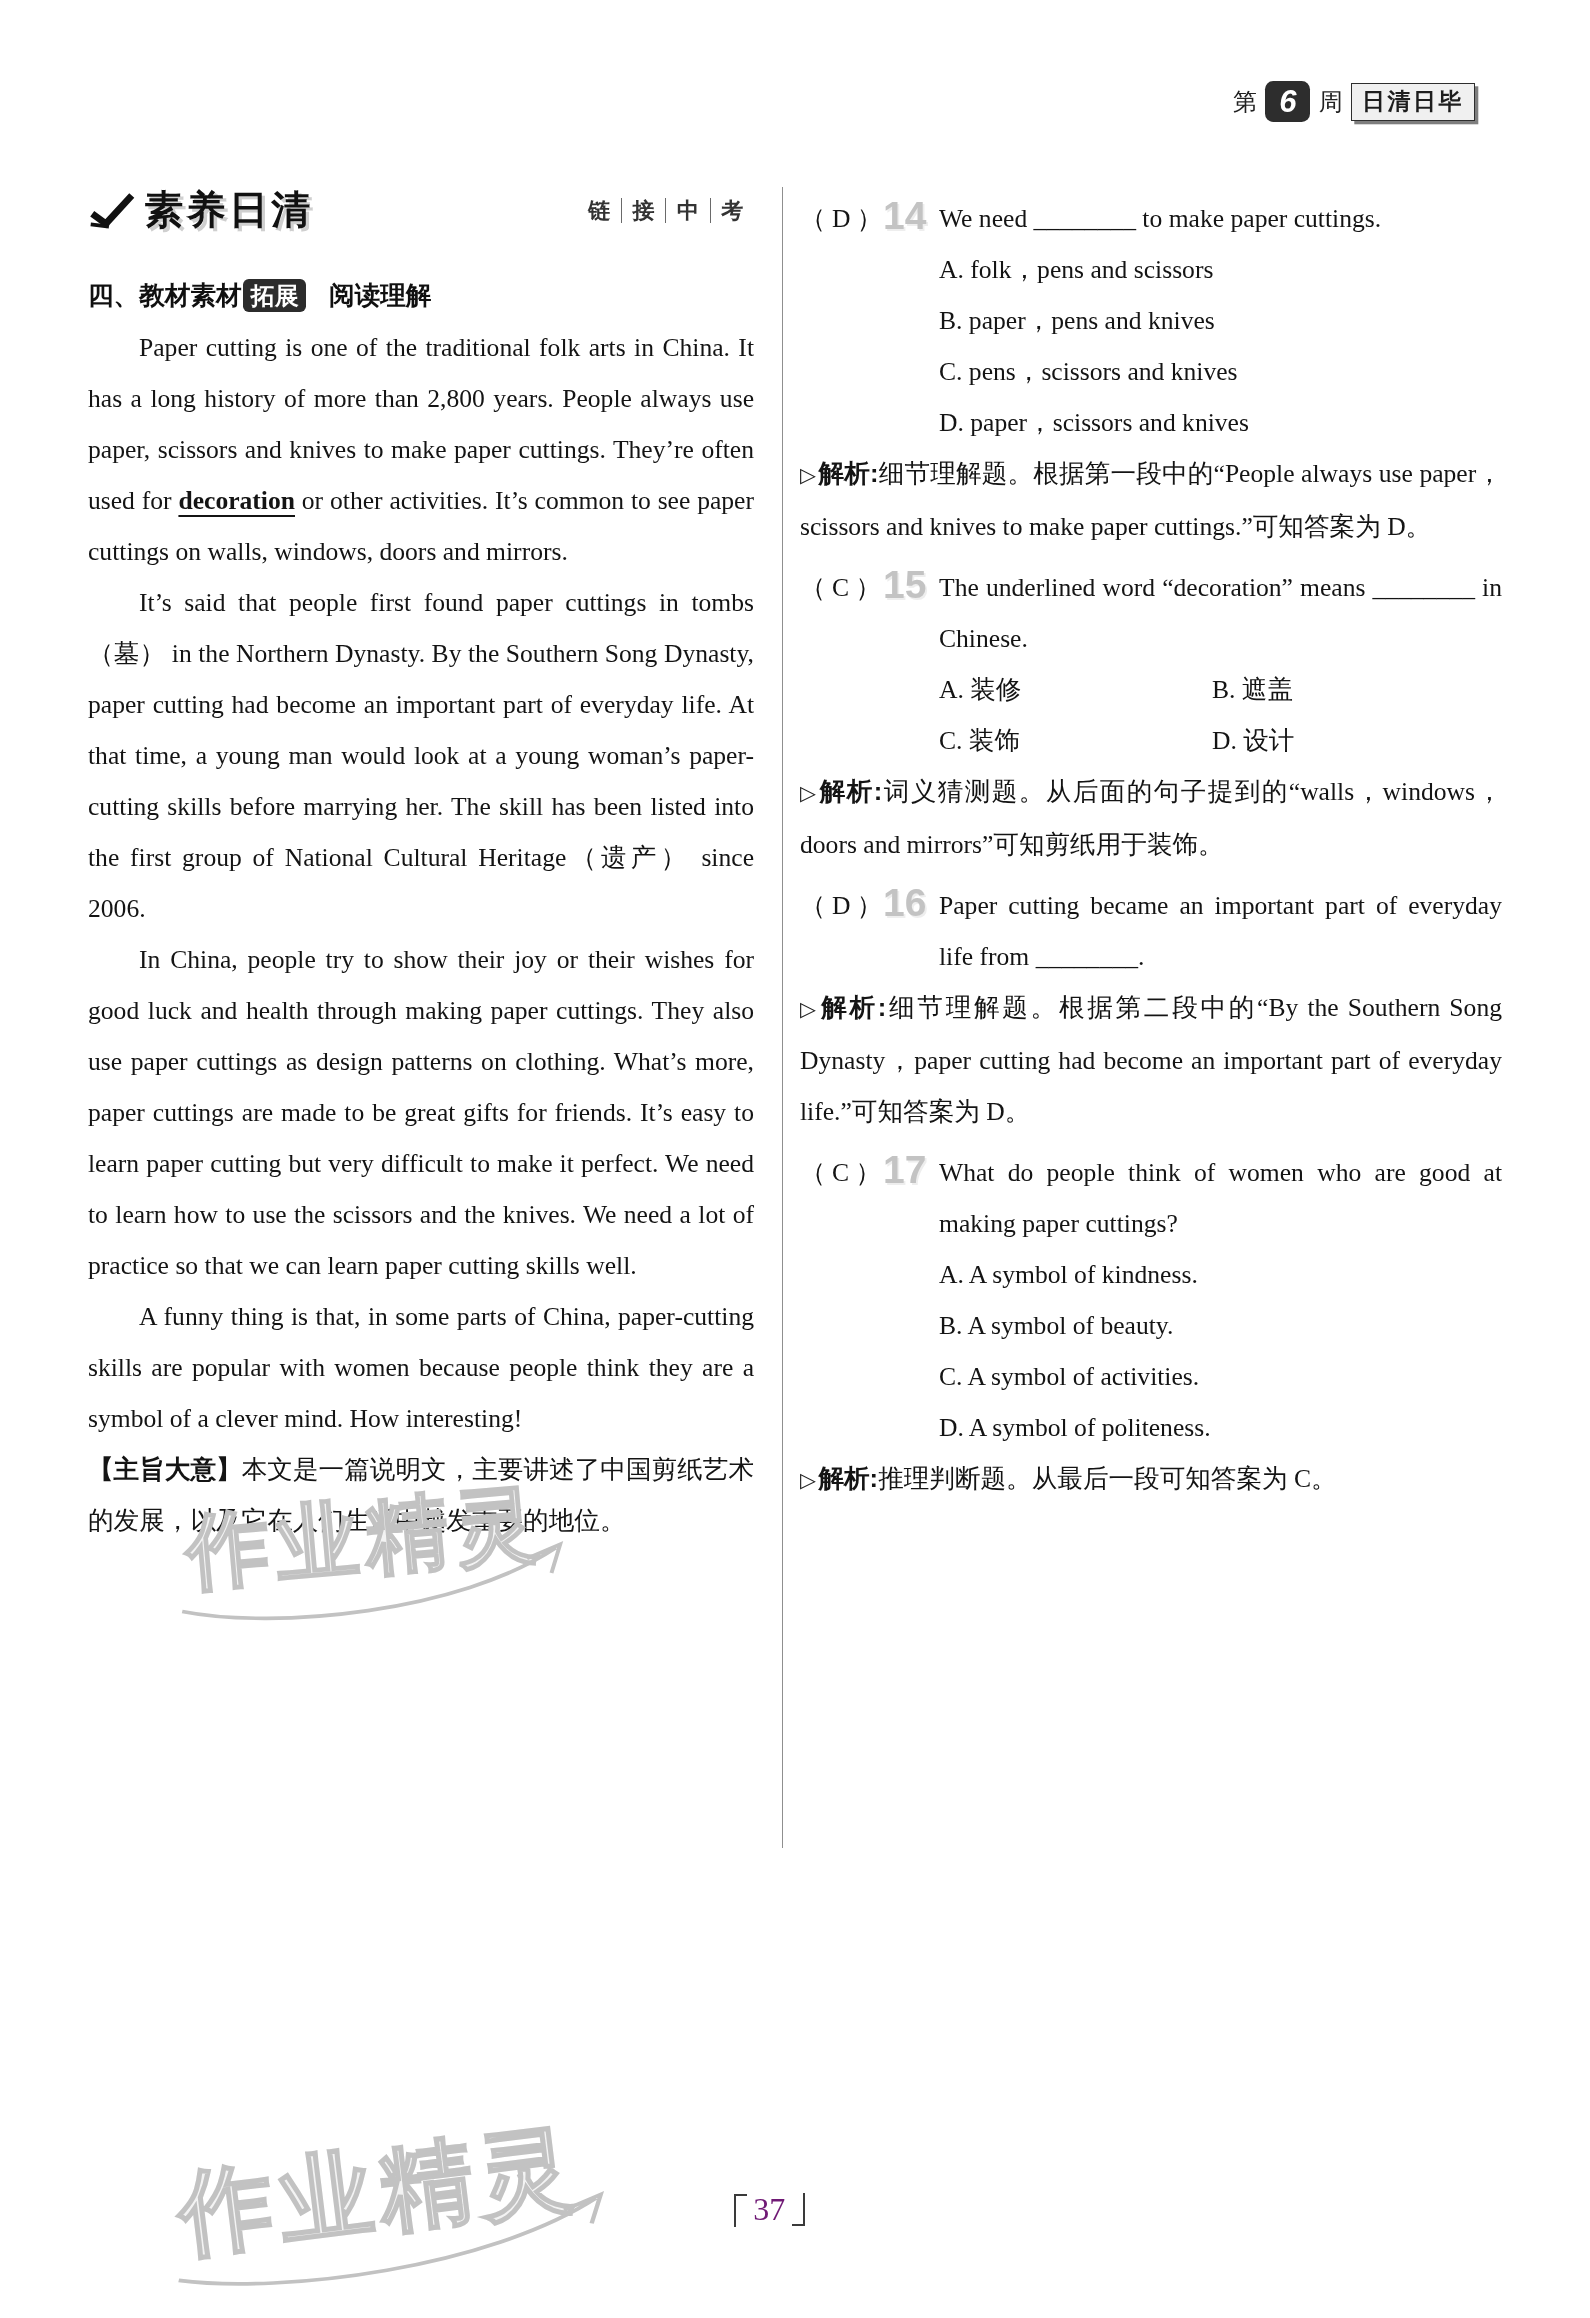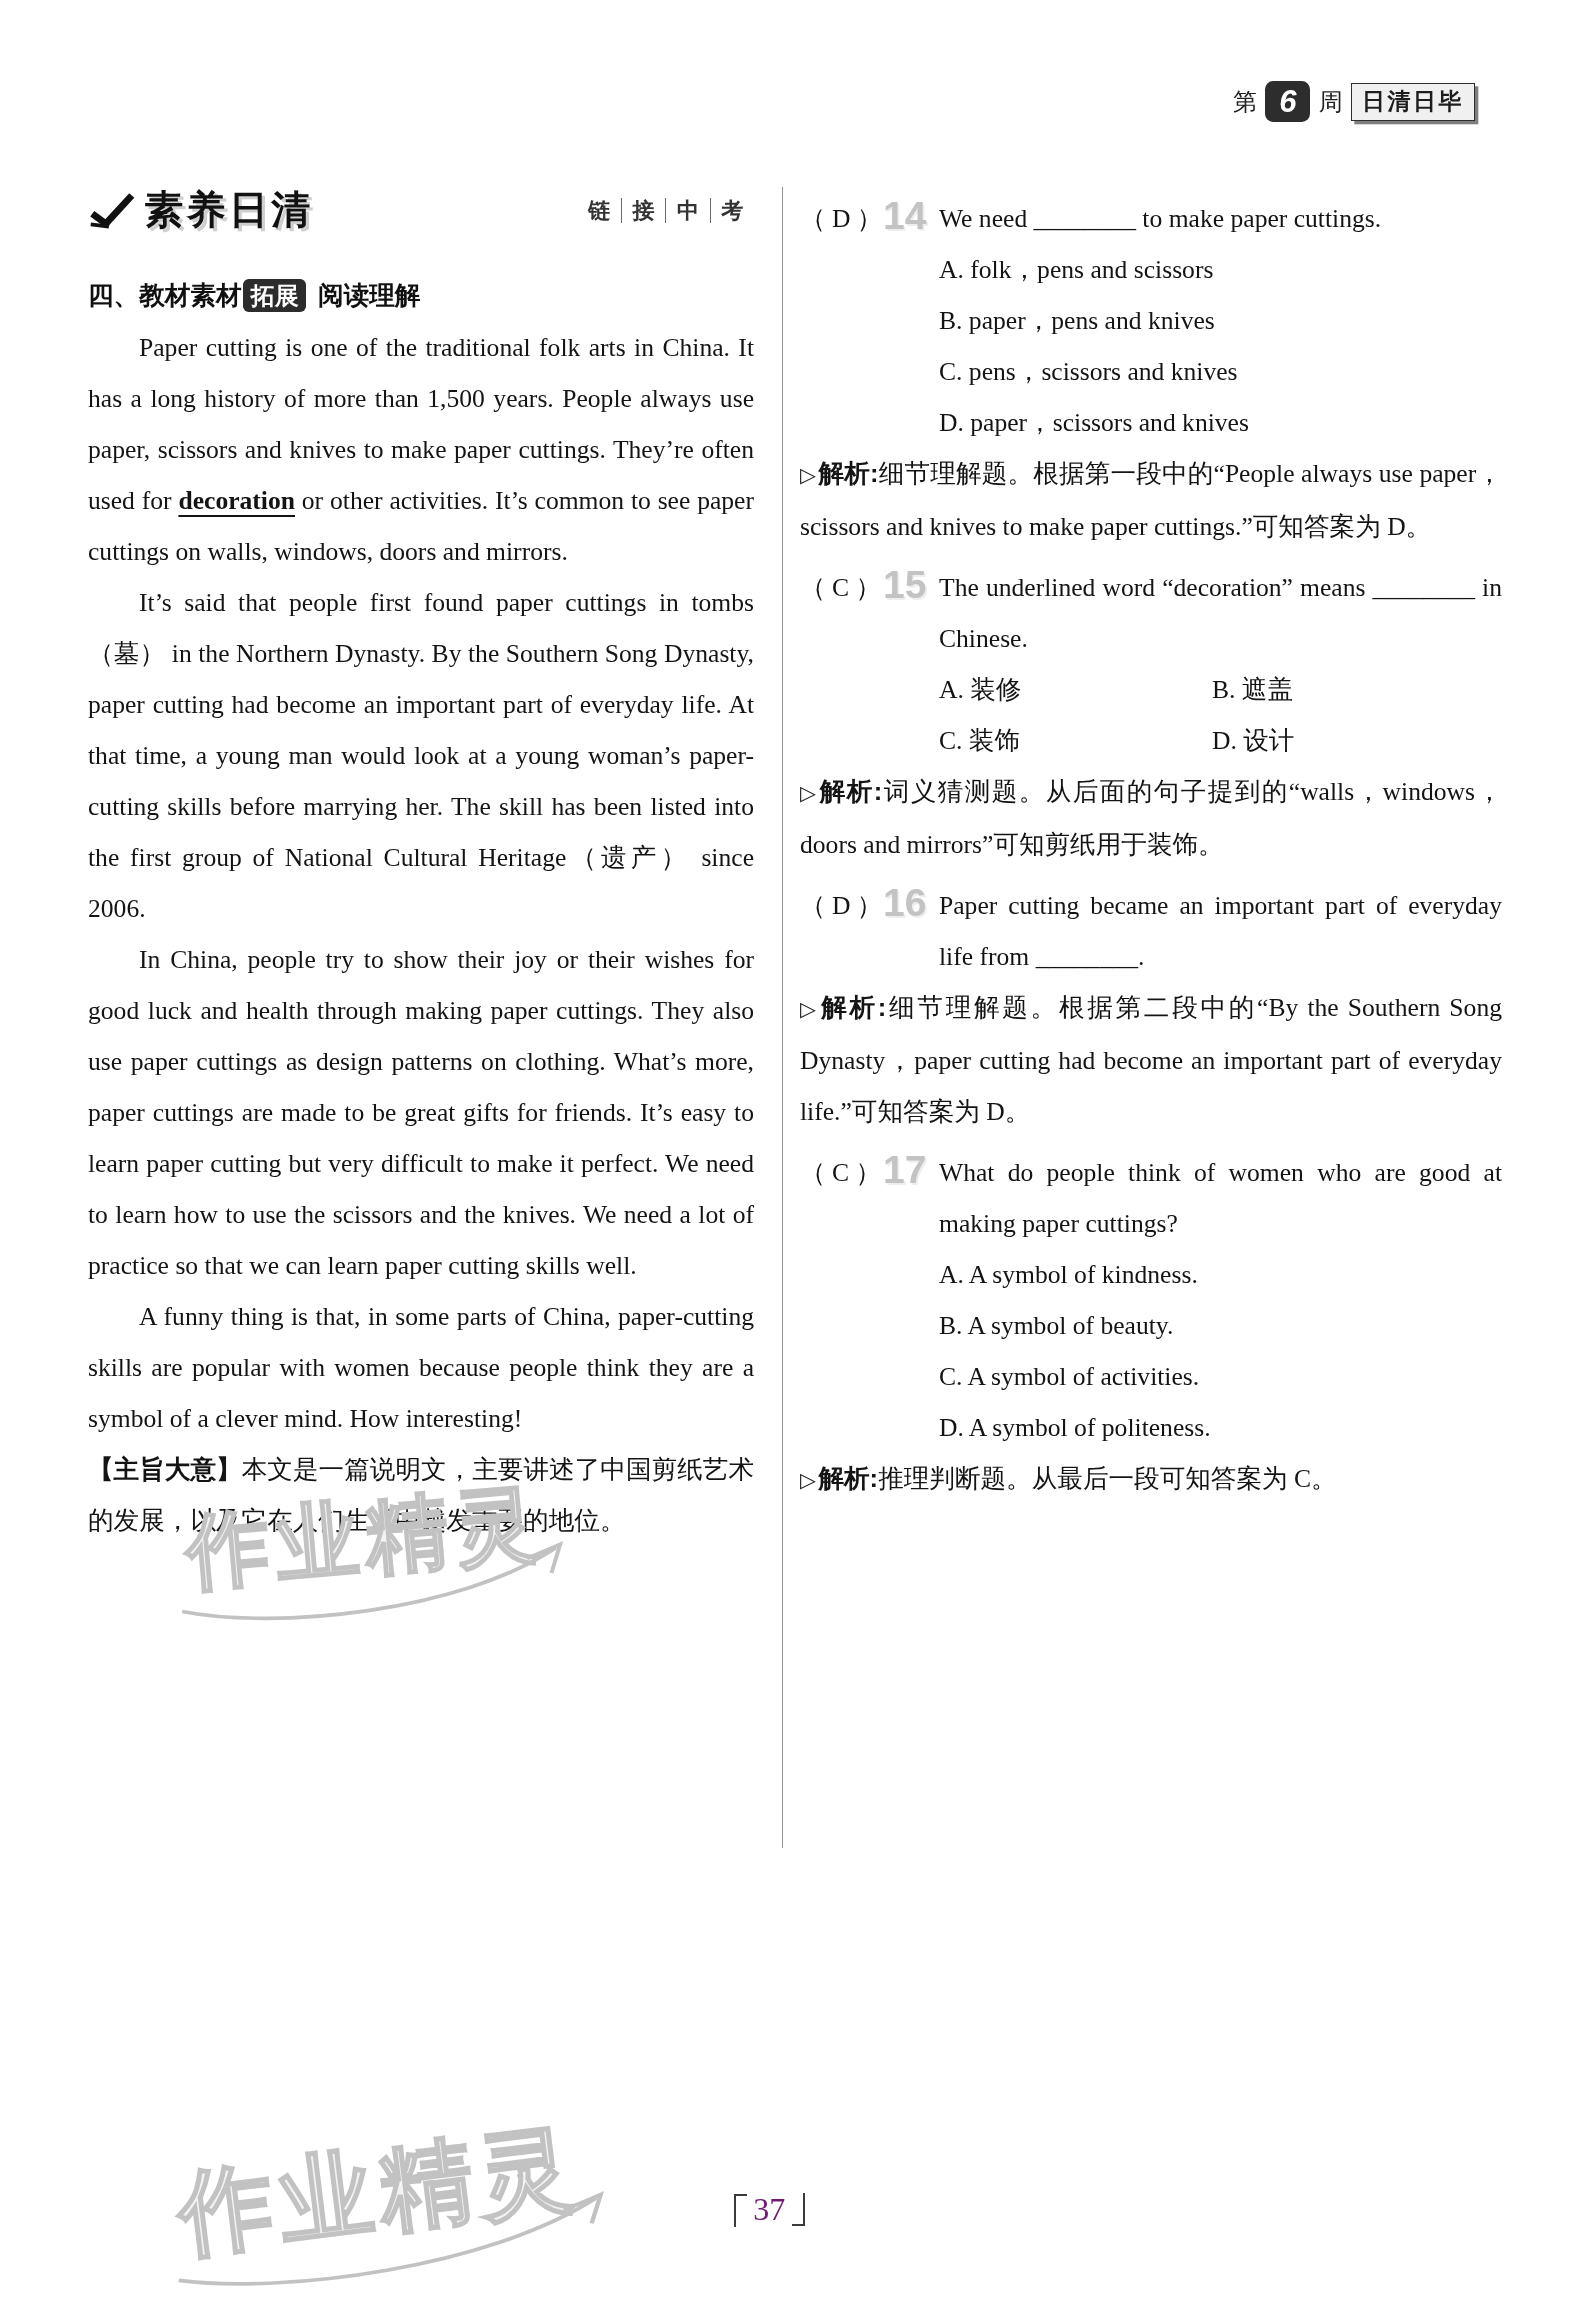--- a/index.html
+++ b/index.html
@@ -51,21 +51,21 @@
   .section-heading {
     position:absolute; left:88px; top:278px;
     display:flex; align-items:center;
     font-family:"Liberation Sans","DejaVu Sans",sans-serif;
     font-weight:700; font-size:25.6px; color:#101010;
   }
   .section-badge {
     margin-left:1.7px; background:#2c2c2c; color:#fff;
     border-radius:5.8px; padding:0.8px 7.4px; font-size:24px; font-weight:700;
   }
-  .section-sub { margin-left:12px; }
+  .section-sub { margin-left:23px; }
 
   
   .passage {
     position:absolute; left:88px; top:322px; width:666px;
     font-size:25.6px; line-height:51px; text-align:justify;
   }
   .passage p { margin:0; text-indent:51px; }
   .decoration { font-weight:700; text-decoration:underline; text-underline-offset:5.8px; }
   .summary { text-indent:0 !important; }
   .summary-label {
@@ -160,21 +160,21 @@
     </div>
   </div>
 
   <div class="section-heading">
     <span>四、教材素材</span>
     <span class="section-badge">拓展</span>
     <span class="section-sub">阅读理解</span>
   </div>
 
   <div class="passage">
-    <p><span>Paper cutting is one of the traditional folk arts in China. It has a long history of more than 1,500 years. People always use paper, scissors and knives to make paper cuttings. They’re often used for </span><span class="decoration">decoration</span><span> or other activities. It’s common to see paper cuttings on walls, windows, doors and mirrors.</span></p>
+    <p><span>Paper cutting is one of the traditional folk arts in China. It has a long history of more than 2,800 years. People always use paper, scissors and knives to make paper cuttings. They’re often used for </span><span class="decoration">decoration</span><span> or other activities. It’s common to see paper cuttings on walls, windows, doors and mirrors.</span></p>
     <p>It’s said that people first found paper cuttings in tombs（墓） in the Northern Dynasty. By the Southern Song Dynasty, paper cutting had become an important part of everyday life. At that time, a young man would look at a young woman’s paper-cutting skills before marrying her. The skill has been listed into the first group of National Cultural Heritage（遗产） since 2006.</p>
     <p>In China, people try to show their joy or their wishes for good luck and health through making paper cuttings. They also use paper cuttings as design patterns on clothing. What’s more, paper cuttings are made to be great gifts for friends. It’s easy to learn paper cutting but very difficult to make it perfect. We need to learn how to use the scissors and the knives. We need a lot of practice so that we can learn paper cutting skills well.</p>
     <p>A funny thing is that, in some parts of China, paper-cutting skills are popular with women because people think they are a symbol of a clever mind. How interesting!</p>
     <p class="summary"><span class="summary-label">【主旨大意】</span><span>本文是一篇说明文，主要讲述了中国剪纸艺术的发展，以及它在人们生活中越发重要的地位。</span></p>
   </div>
 
   <div class="divider"></div>
 
   <div class="right-col">
 

